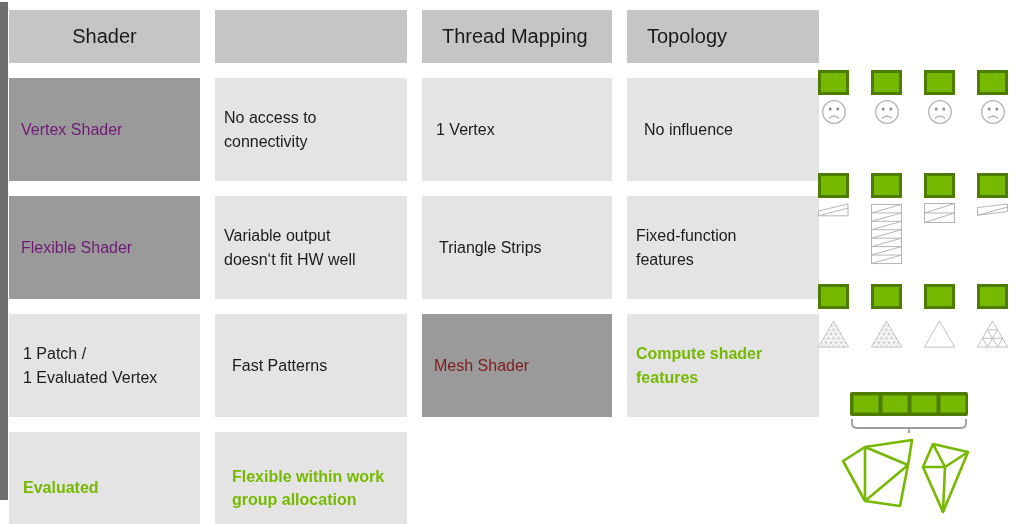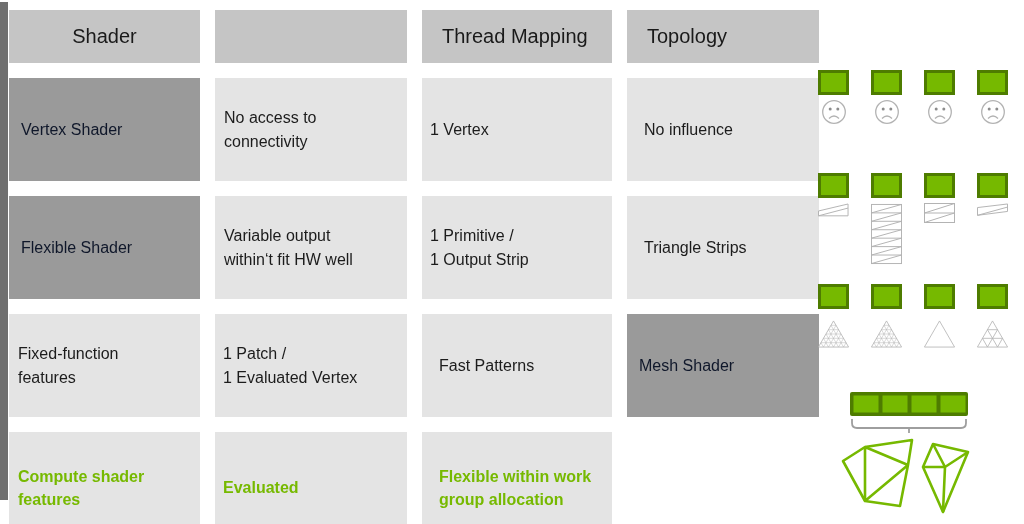--- a/index.html
+++ b/index.html
@@ -14,31 +14,31 @@
     position:absolute;left:9px;top:10px;
     display:grid;
     grid-template-columns:191px 192px 190px 192px;
     grid-template-rows:53px 103px 103px 103px 112px;
     gap:15px;
   }
   .hc{background:#c5c5c5;display:flex;align-items:center;font-size:20px;color:#1a1a1a;}
   .hc.center{justify-content:center;}
   .hc.padded{padding-left:20px;}
   .lbl{
-    background:#9a9a9a;color:#0f172a;display:flex;align-items:center;
+    background:#9a9a9a;color:#701a75;display:flex;align-items:center;
     padding-left:12px;font-size:16px;
   }
   .cell{
     background:#e4e4e4;display:flex;align-items:center;
     font-size:16px;color:#1c1c1c;line-height:1.45;white-space:pre-line;
   }
   .cell.c2{padding-left:9px;}
-  .cell.c3{padding-left:8px;}
+  .cell.c3{padding-left:14px;}
   .cell.c4{padding-left:17px;}
-  .row-mesh .lbl{color:#0f172a;}
+  .row-mesh .lbl{color:#7f1d1d;}
   .row-mesh .cell{color:#76b900;font-weight:bold;}
 
   
   .gfx{position:absolute;left:790px;top:0;width:234px;height:524px;}
   .icon-row{position:absolute;left:28px;display:flex;gap:22px;}
   .slot{width:31px;display:flex;justify-content:center;align-items:flex-start;}
   .gbox{
     box-sizing:border-box;width:31px;height:25px;
     background:#76b900;border:3px solid #4e7c00;
   }
@@ -58,23 +58,21 @@
   <div class="hc padded">Topology</div>
 
   <div class="lbl">Vertex Shader</div>
   <div class="cell c2">No access to
 connectivity</div>
   <div class="cell c3">1 Vertex</div>
   <div class="cell c4">No influence</div>
 
   <div class="lbl">Flexible Shader</div>
   <div class="cell c2">Variable output
-within‘t fit HW well</div>
-  <div class="cell c3">1 Primitive /
-1 Output Strip</div>
+doesn‘t fit HW well</div>
   <div class="cell c4">Triangle Strips</div>
 
   <div class="cell c2">Fixed-function
 features</div>
   <div class="cell c3">1 Patch /
 1 Evaluated Vertex</div>
   <div class="cell c4">Fast Patterns</div>
 
   <div class="row-mesh" style="display:contents">
     <div class="lbl">Mesh Shader</div>

